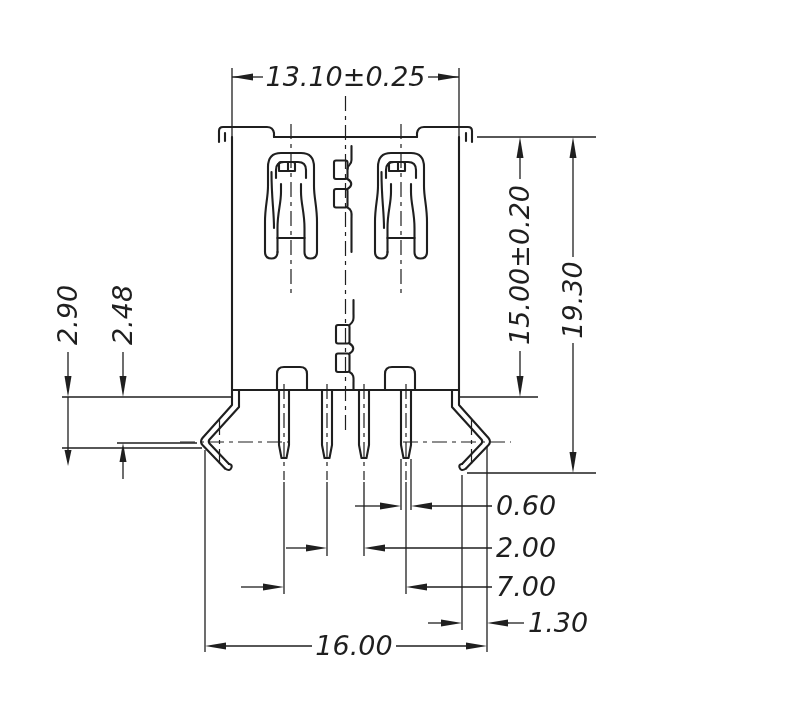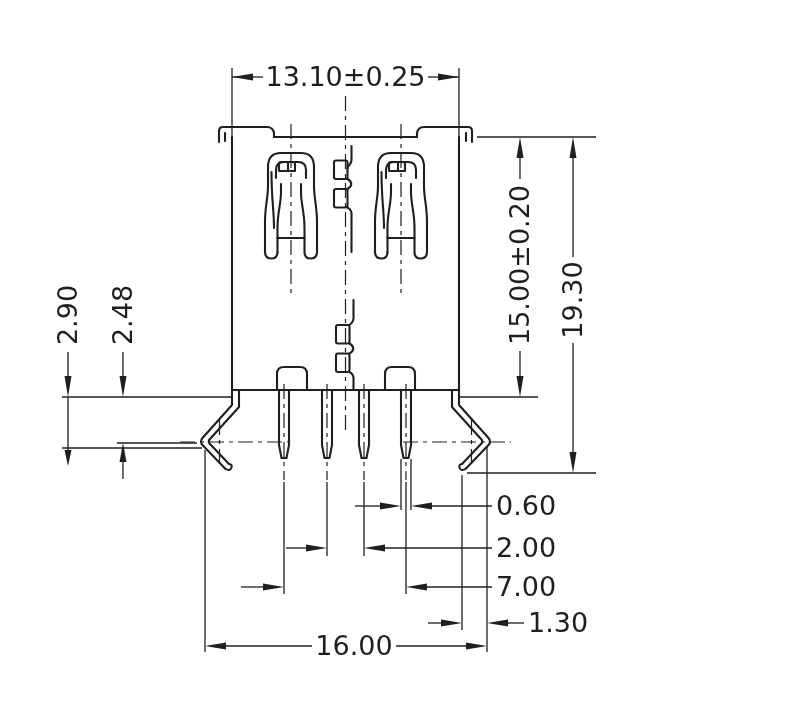--- a/index.html
+++ b/index.html
@@ -1,18 +1,19 @@
 <!DOCTYPE html>
 <html><head>
 <meta charset="utf-8">
 <style>
   html,body{margin:0;padding:0;background:#ffffff;}
   .canvas{
     width:800px;height:711px;background:#ffffff;overflow:hidden;position:relative;
     font-family:"DejaVu Sans","Liberation Sans",sans-serif;
+    font-style:italic;
   }
   svg{display:block;}
   
   .geo{stroke:#1f1f1f;stroke-width:2.1;fill:none;stroke-linecap:round;stroke-linejoin:round;}
   
   .dim{stroke:#1f1f1f;stroke-width:1.3;fill:none;stroke-linecap:butt;}
   
   .cl{stroke:#1f1f1f;stroke-width:1.2;fill:none;stroke-dasharray:15 5 4 5;stroke-linecap:butt;}
   .arr{fill:#1f1f1f;stroke:none;}
   text{fill:#1f1f1f;font-size:27px;font-family:"DejaVu Sans","Liberation Sans",sans-serif;}

